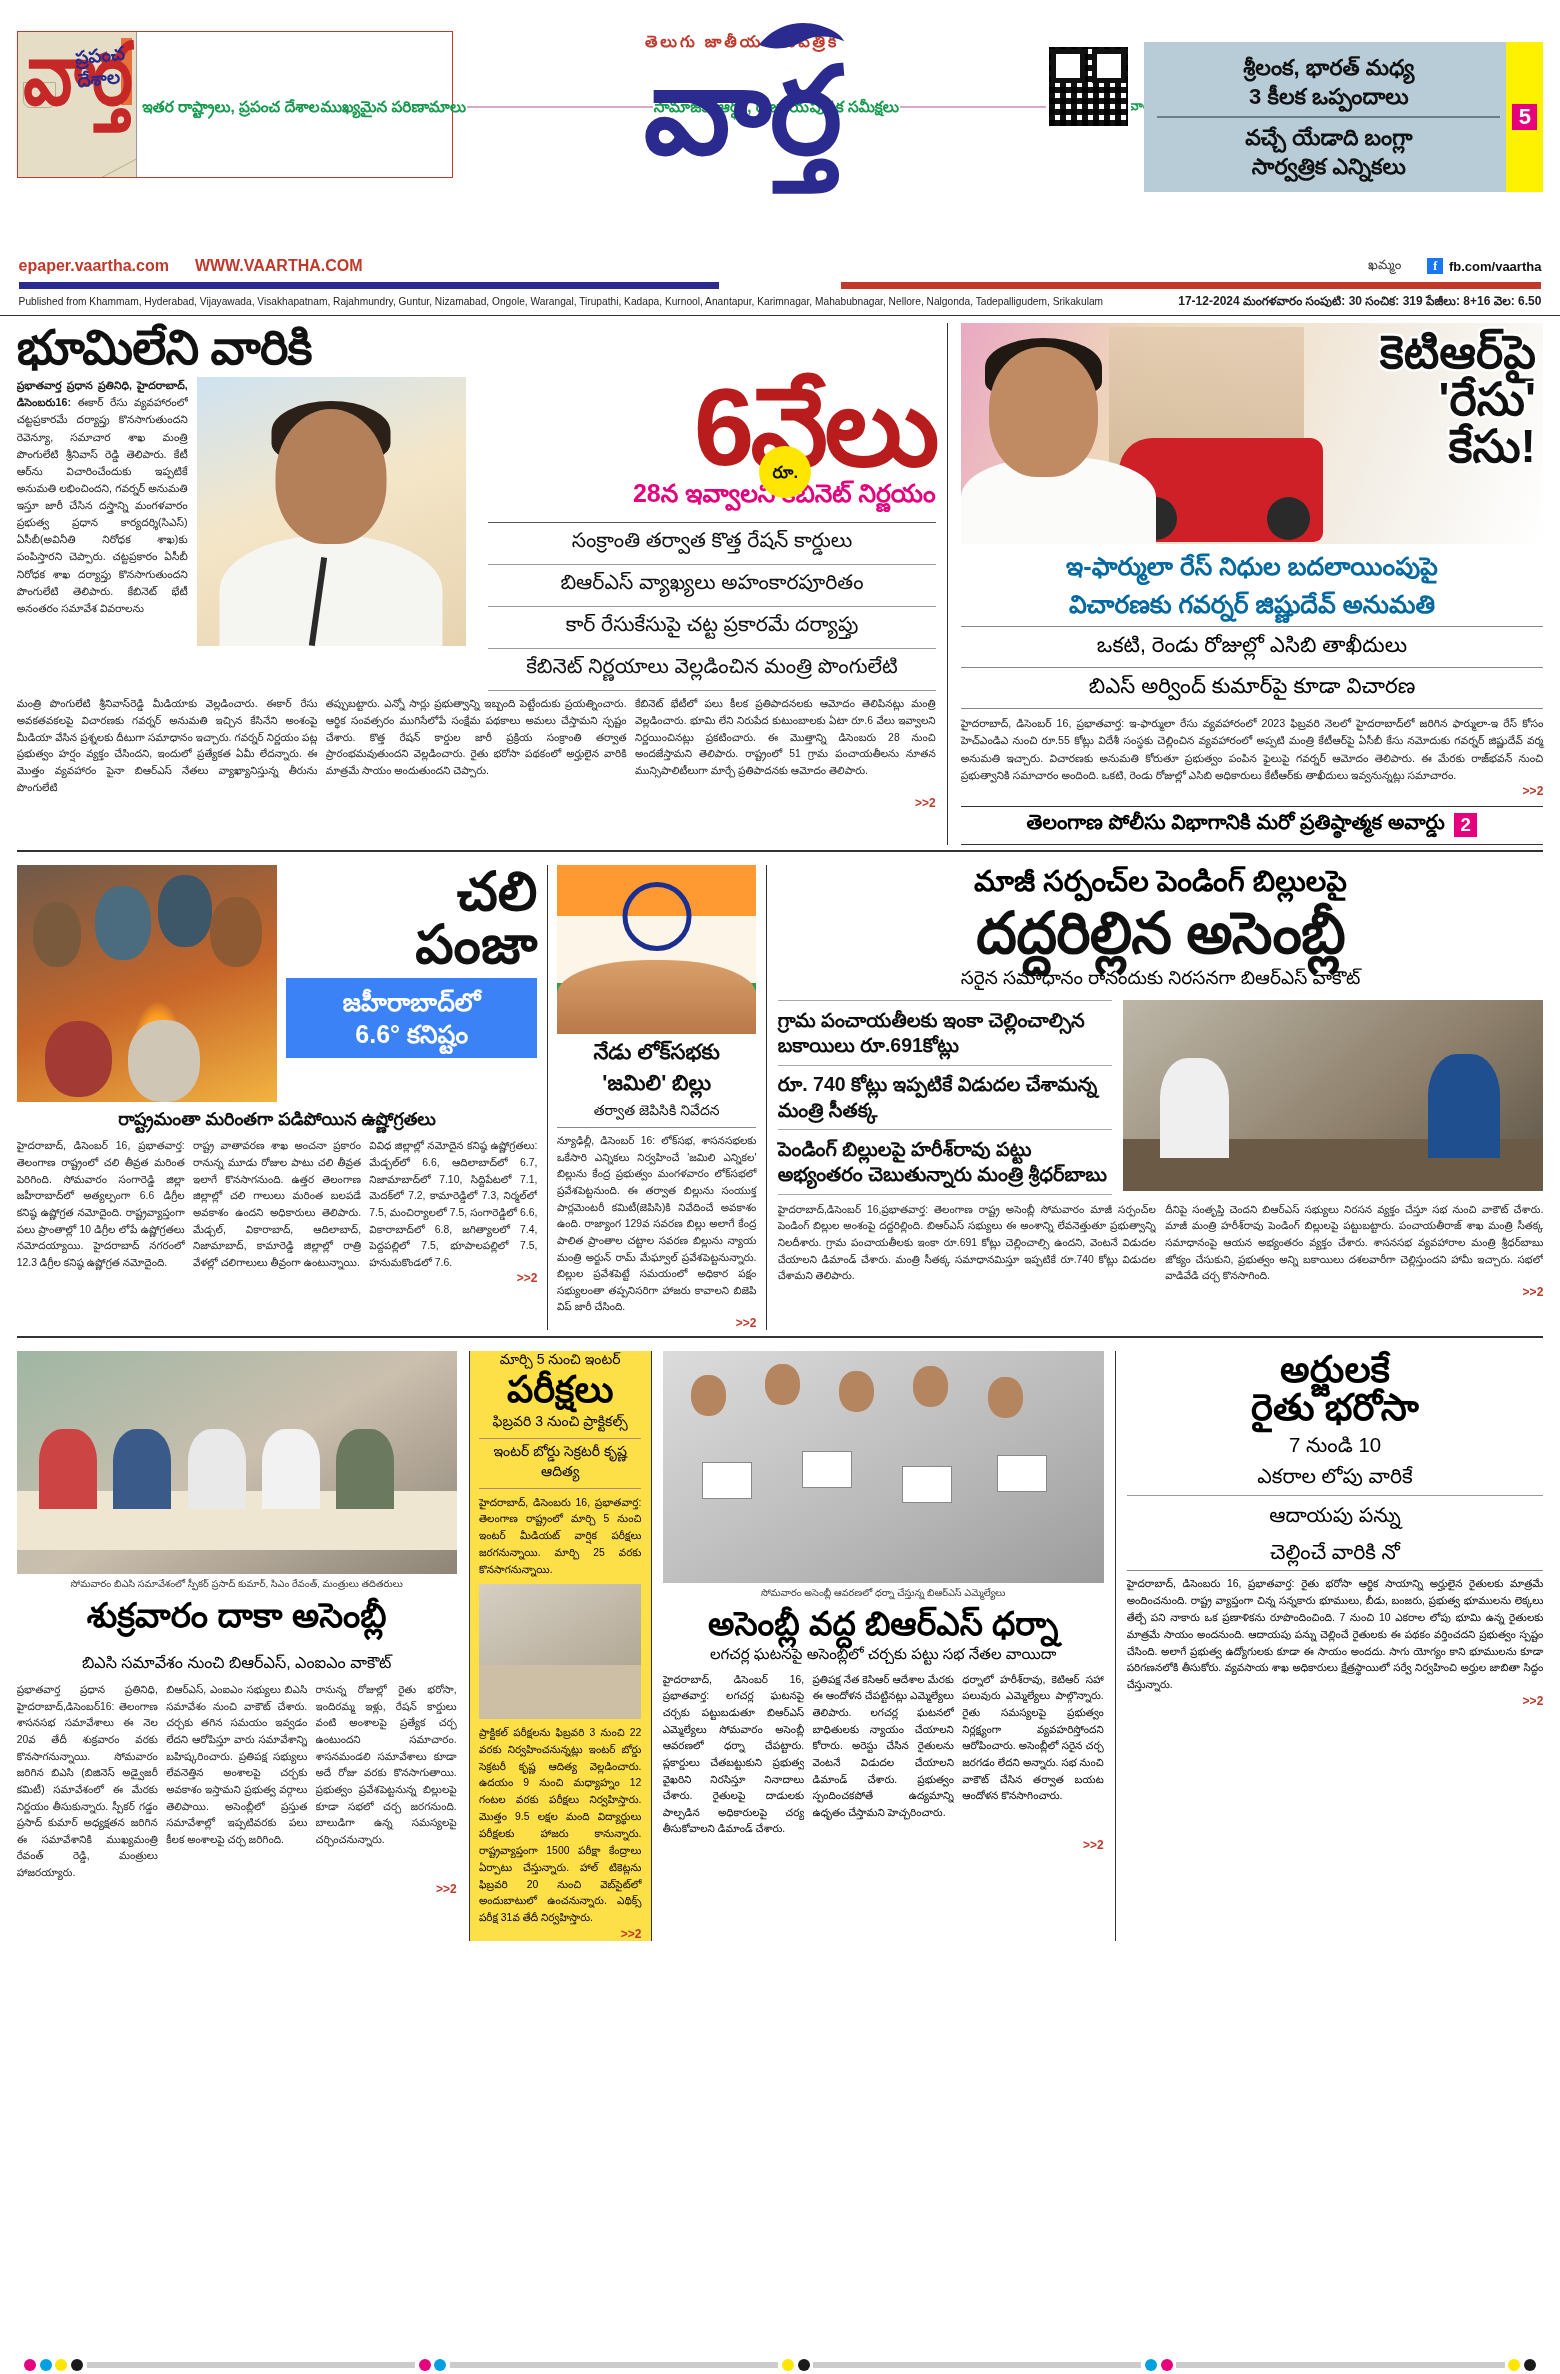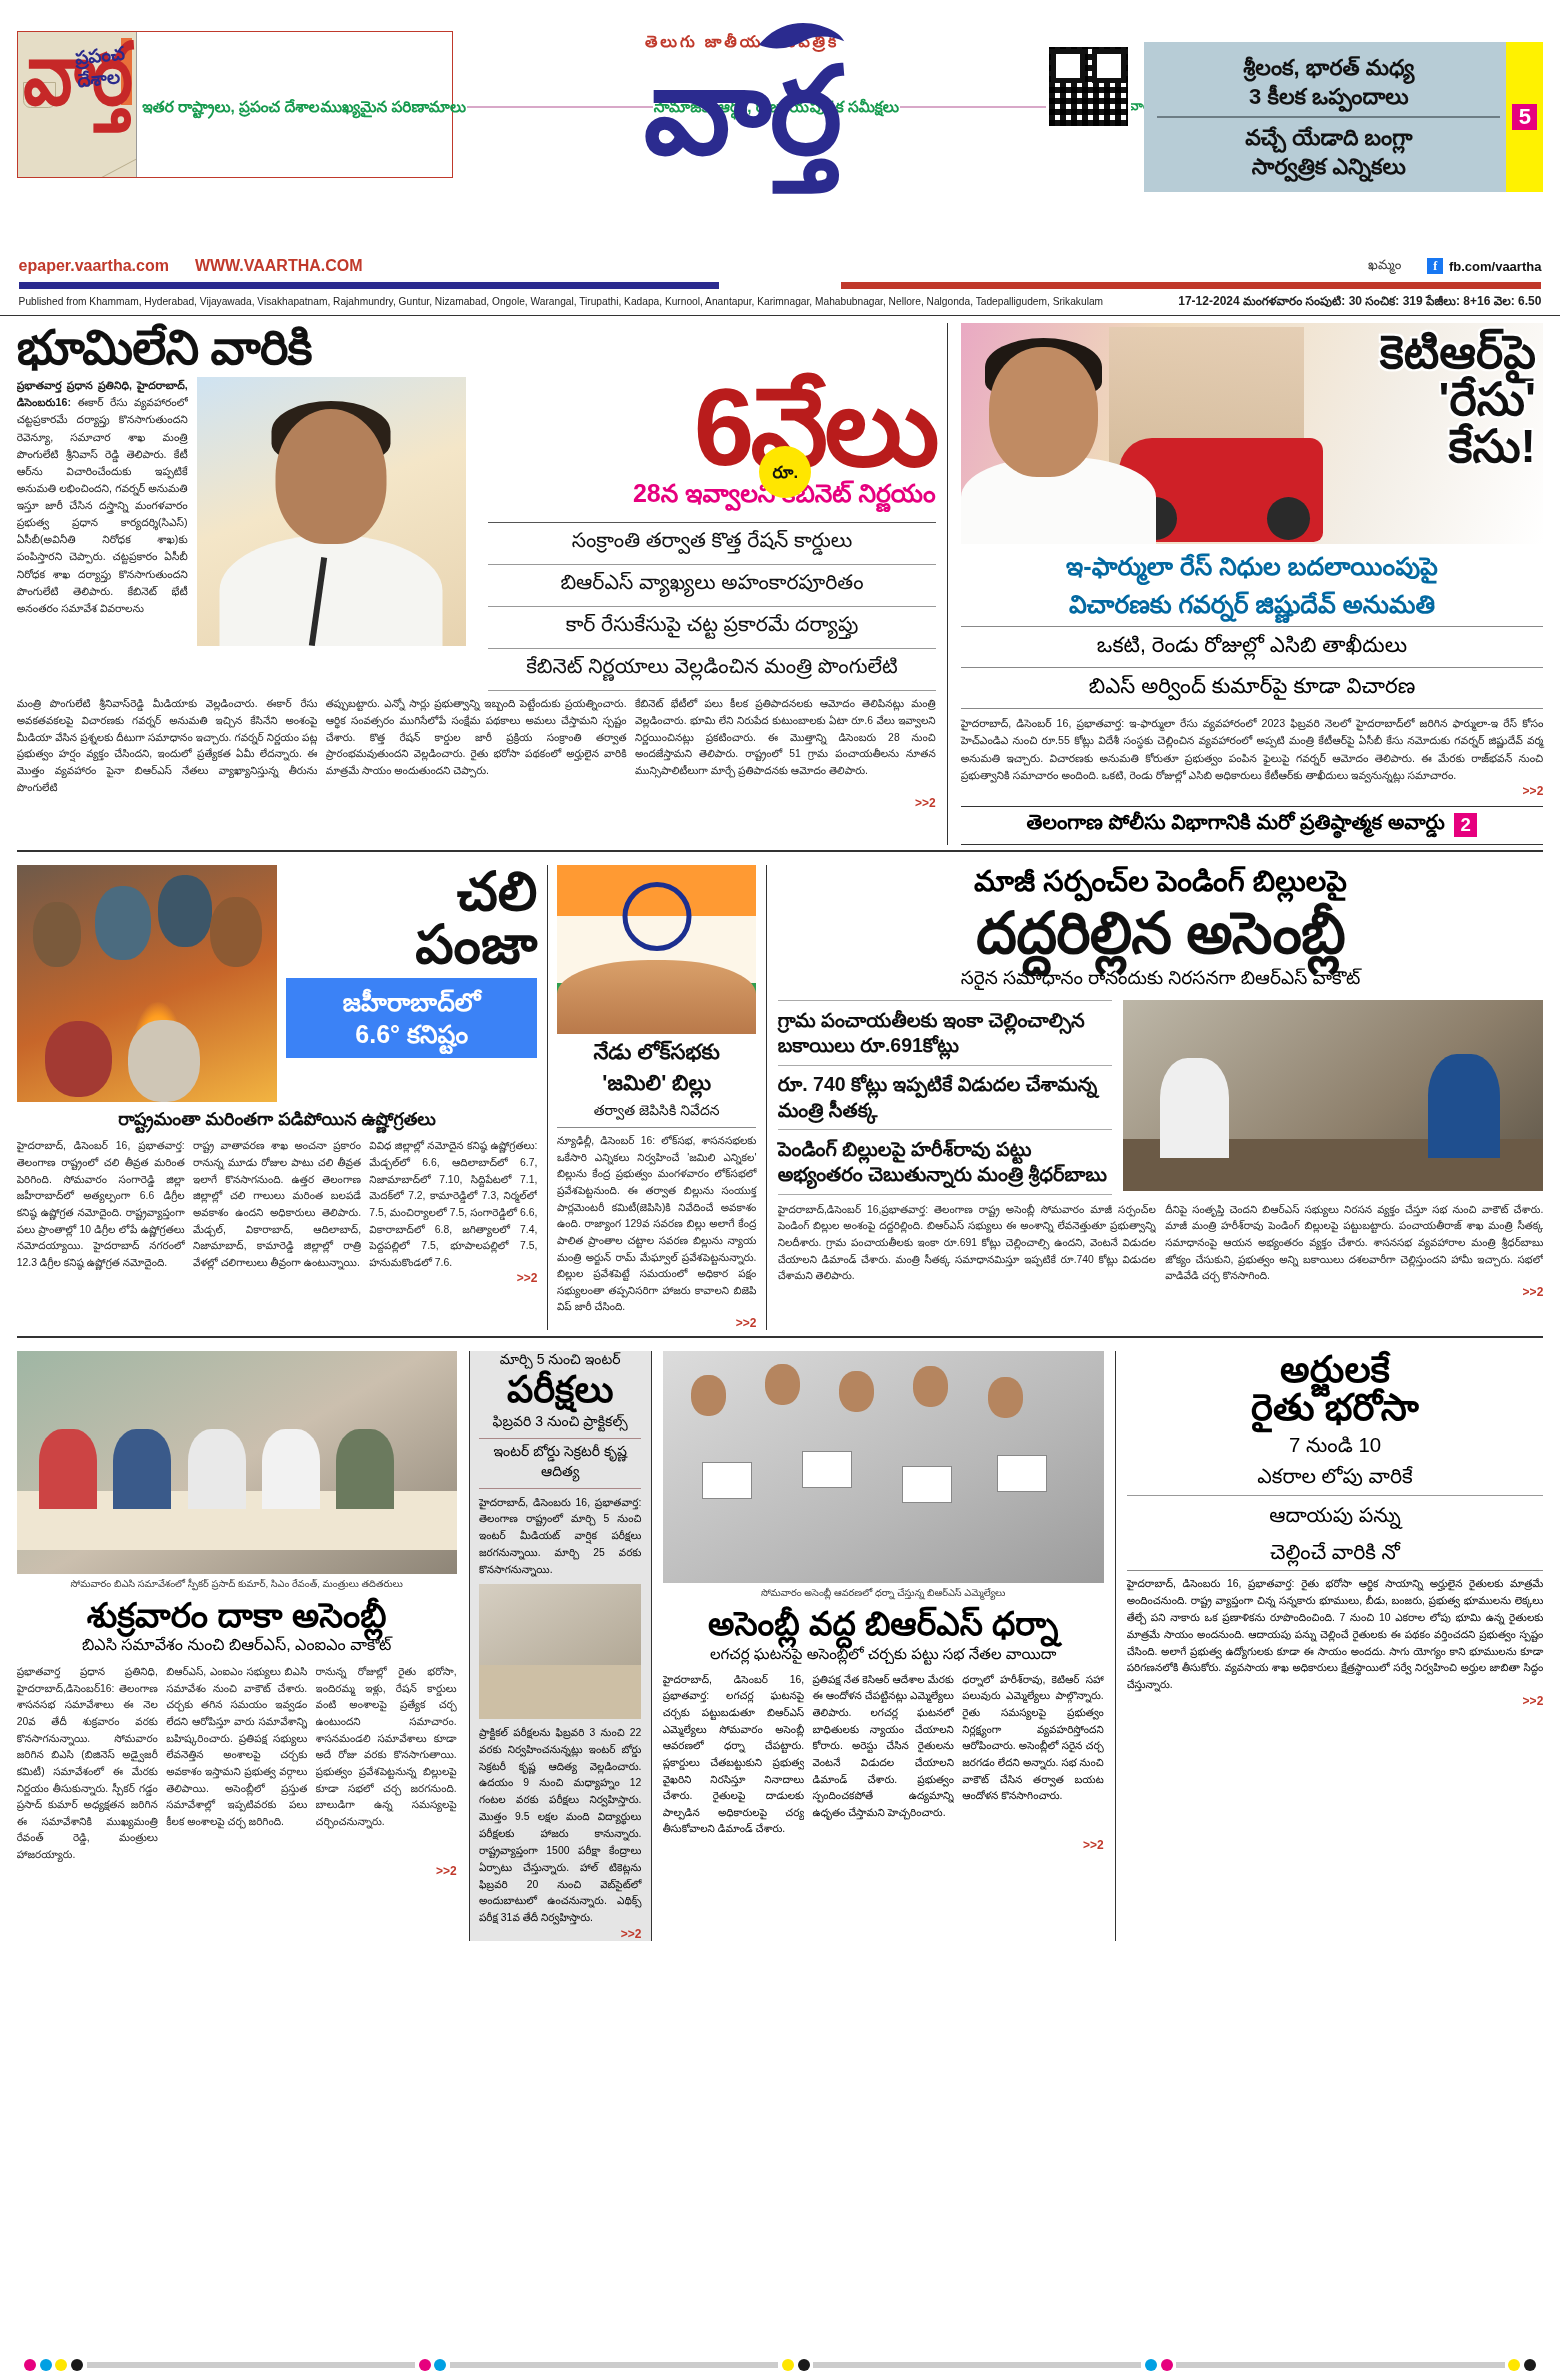--- a/index.html
+++ b/index.html
@@ -539,34 +539,34 @@
   .asm-photo .pB { position: absolute; right: 43px; bottom: 33px; width: 72px; height: 104px; background: #1f4f8f; border-radius: 40% 40% 0 0; }
   .asm-body {
     margin-top: 6.5px; display: flex; gap: 9.3px;
     font-size: 10.4px; line-height: 1.6; text-align: justify; color: #1a1a1a;
   }
   .asm-body > div { flex: 1; overflow: hidden; }
 
   
   .bottom { display: flex; padding-top: 7.4px; }
   .bt1 { width: 453px; padding-right: 12px; border-right: 1.9px solid #333; }
-  .bt2 { width: 182px; padding: 0 9.3px; border-right: 1.9px solid #333; background: #e5e5e5; }
+  .bt2 { width: 182px; padding: 0 9.3px; border-right: 1.9px solid #333; background: #fde047; }
   .bt3 { width: 464px; padding: 0 11px; border-right: 1.9px solid #333; }
   .bt4 { flex: 1; padding-left: 11px; }
 
   .ph-meet {
     height: 223px;
     background: linear-gradient(150deg,#9fb6a4,#cbbfae 50%,#8e8577);
     position: relative; overflow: hidden;
   }
   .ph-meet .tbl { position: absolute; left: 0; bottom: 24px; width: 100%; height: 59px; background: #efe6d2; }
   .ph-meet .pp { position: absolute; bottom: 65px; width: 58px; height: 80px; border-radius: 40% 40% 0 0; }
   .cap { font-size: 9.7px; text-align: center; color: #333; margin-top: 4.6px; }
   .bt-title { font-size: 34px; font-weight: bold; text-align: center; line-height: 1.05; margin-top: 5.6px; }
-  .bt-sub { font-size: 16px; text-align: center; margin-top: 3px; }
+  .bt-sub { font-size: 16px; text-align: center; margin-top: 21px; }
   .bt-body3 {
     margin-top: 5.6px; display: flex; gap: 8.3px;
     font-size: 10.4px; line-height: 1.6; text-align: justify; color: #1a1a1a;
   }
   .bt-body3 > div { flex: 1; overflow: hidden; }
 
   .exam-kicker { font-size: 14px; text-align: center; }
   .exam-title { font-size: 37px; font-weight: bold; text-align: center; line-height: 1; }
   .exam-sub { font-size: 14px; text-align: center; margin-top: 5.6px; padding-bottom: 4.6px; border-bottom: 0.9px solid #a88; }
   .exam-sub2 { font-size: 14px; text-align: center; margin-top: 4.6px; padding-bottom: 4.6px; border-bottom: 0.9px solid #a88; }

